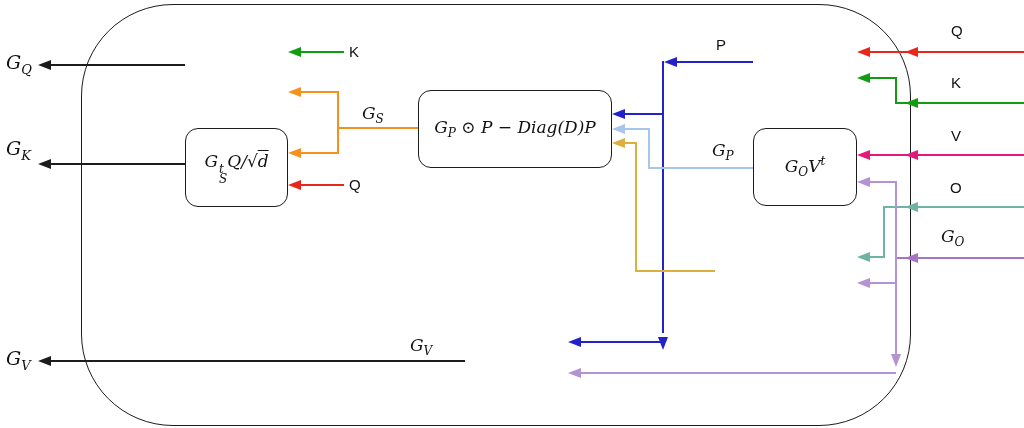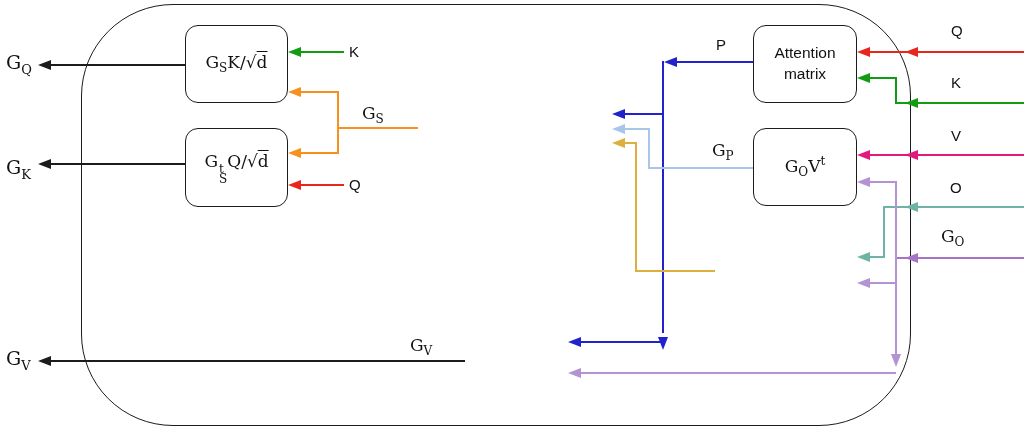--- a/index.html
+++ b/index.html
@@ -1,21 +1,21 @@
 <!DOCTYPE html>
 <html><head>
 <meta charset="utf-8">
 <style>
   html,body{margin:0;padding:0;background:#fff;}
   .canvas{position:relative;width:1024px;height:428px;background:#ffffff;overflow:hidden;
           font-family:"DejaVu Serif",serif;color:#111;}
   .frame{position:absolute;box-sizing:border-box;border:1.5px solid #1c1c1c;border-radius:92px;background:transparent;}
   .node{position:absolute;box-sizing:border-box;border:1.5px solid #1c1c1c;border-radius:13px;background:#fff;
         display:flex;align-items:center;justify-content:center;white-space:nowrap;z-index:3;}
-  .math{font-family:"DejaVu Serif",serif;}
+  .math{font-family:"DejaVu Serif",serif;font-style:italic;}
   .sans{font-family:"Liberation Sans","DejaVu Sans",sans-serif;font-style:normal;}
   .node .txt{font-size:17px;}
   .node sub,.node sup{font-size:12px;}
   .lbl{position:absolute;white-space:nowrap;z-index:5;line-height:1.15;}
   .lbl sub{font-size:12px;}
   .out{font-size:19px;}
   .out sub{font-size:13px;}
   .elbl{font-size:17px;}
   .slbl{font-size:15px;}
   .seg{position:absolute;z-index:1;}
@@ -97,45 +97,41 @@
   <div class="ah ah-l" style="left:905px;top:253px;border-right-color:#a674c6;"></div>
   <div class="seg v" style="left:895px;top:181px;height:173px;background:#b393d3;"></div>
   <div class="ah ah-d" style="left:891px;top:354px;border-top-color:#b393d3;"></div>
   <div class="seg h" style="left:868px;top:181px;width:27px;background:#b393d3;"></div>
   <div class="ah ah-l" style="left:857px;top:177px;border-right-color:#b393d3;"></div>
   <div class="seg h" style="left:868px;top:282px;width:27px;background:#b393d3;"></div>
   <div class="ah ah-l" style="left:857px;top:278px;border-right-color:#b393d3;"></div>
   <div class="seg h" style="left:576px;top:372px;width:320px;background:#b393d3;"></div>
   <div class="ah ah-l" style="left:568px;top:368px;border-right-color:#b393d3;"></div>
 
-  <div class="node" style="left:185px;top:25px;width:103px;height:78px;">
-    <span class="txt math"><span>G</span><sub>S</sub><span>K/</span><span>√</span><span class="ovl">d</span></span>
-  </div>
 
   <div class="node" style="left:185px;top:128px;width:103px;height:79px;">
     <span class="txt math"><span>G</span><span class="ss">
           <span>t</span>
           <span>S</span>
         </span><span>Q/</span><span>√</span><span class="ovl">d</span></span>
   </div>
 
+  <div class="node" style="left:418px;top:90px;width:194px;height:78px;">
+    <span class="txt math"><span>G</span><sub>P</sub><span> ⊙ P − Diag(D)P</span></span>
+  </div>
 
-  <div class="node" style="left:753px;top:25px;width:104px;height:78px;flex-direction:column;">
-    <span class="attn-txt sans">Attention</span>
-    <span class="attn-txt sans">matrix</span>
-  </div>
 
   <div class="node" style="left:753px;top:128px;width:104px;height:78px;">
     <span class="txt math"><span>G</span><sub>O</sub><span>V</span><sup>t</sup></span>
   </div>
 
 
 
   <div class="lbl math out" style="left:6px;top:52px;"><span>G</span><sub>Q</sub></div>
-  <div class="lbl math out" style="left:6px;top:157px;"><span>G</span><sub>K</sub></div>
+  <div class="lbl math out" style="left:6px;top:138px;"><span>G</span><sub>K</sub></div>
   <div class="lbl math out" style="left:6px;top:348px;"><span>G</span><sub>V</sub></div>
 
   <div class="lbl sans slbl" style="left:951px;top:22px;">Q</div>
   <div class="lbl sans slbl" style="left:951px;top:74px;">K</div>
   <div class="lbl sans slbl" style="left:951px;top:127px;">V</div>
   <div class="lbl sans slbl" style="left:950px;top:179px;">O</div>
   <div class="lbl math elbl" style="left:941px;top:227px;"><span>G</span><sub>O</sub></div>
 
   <div class="lbl sans slbl" style="left:716px;top:36px;">P</div>
   <div class="lbl sans slbl" style="left:349px;top:43px;">K</div>

